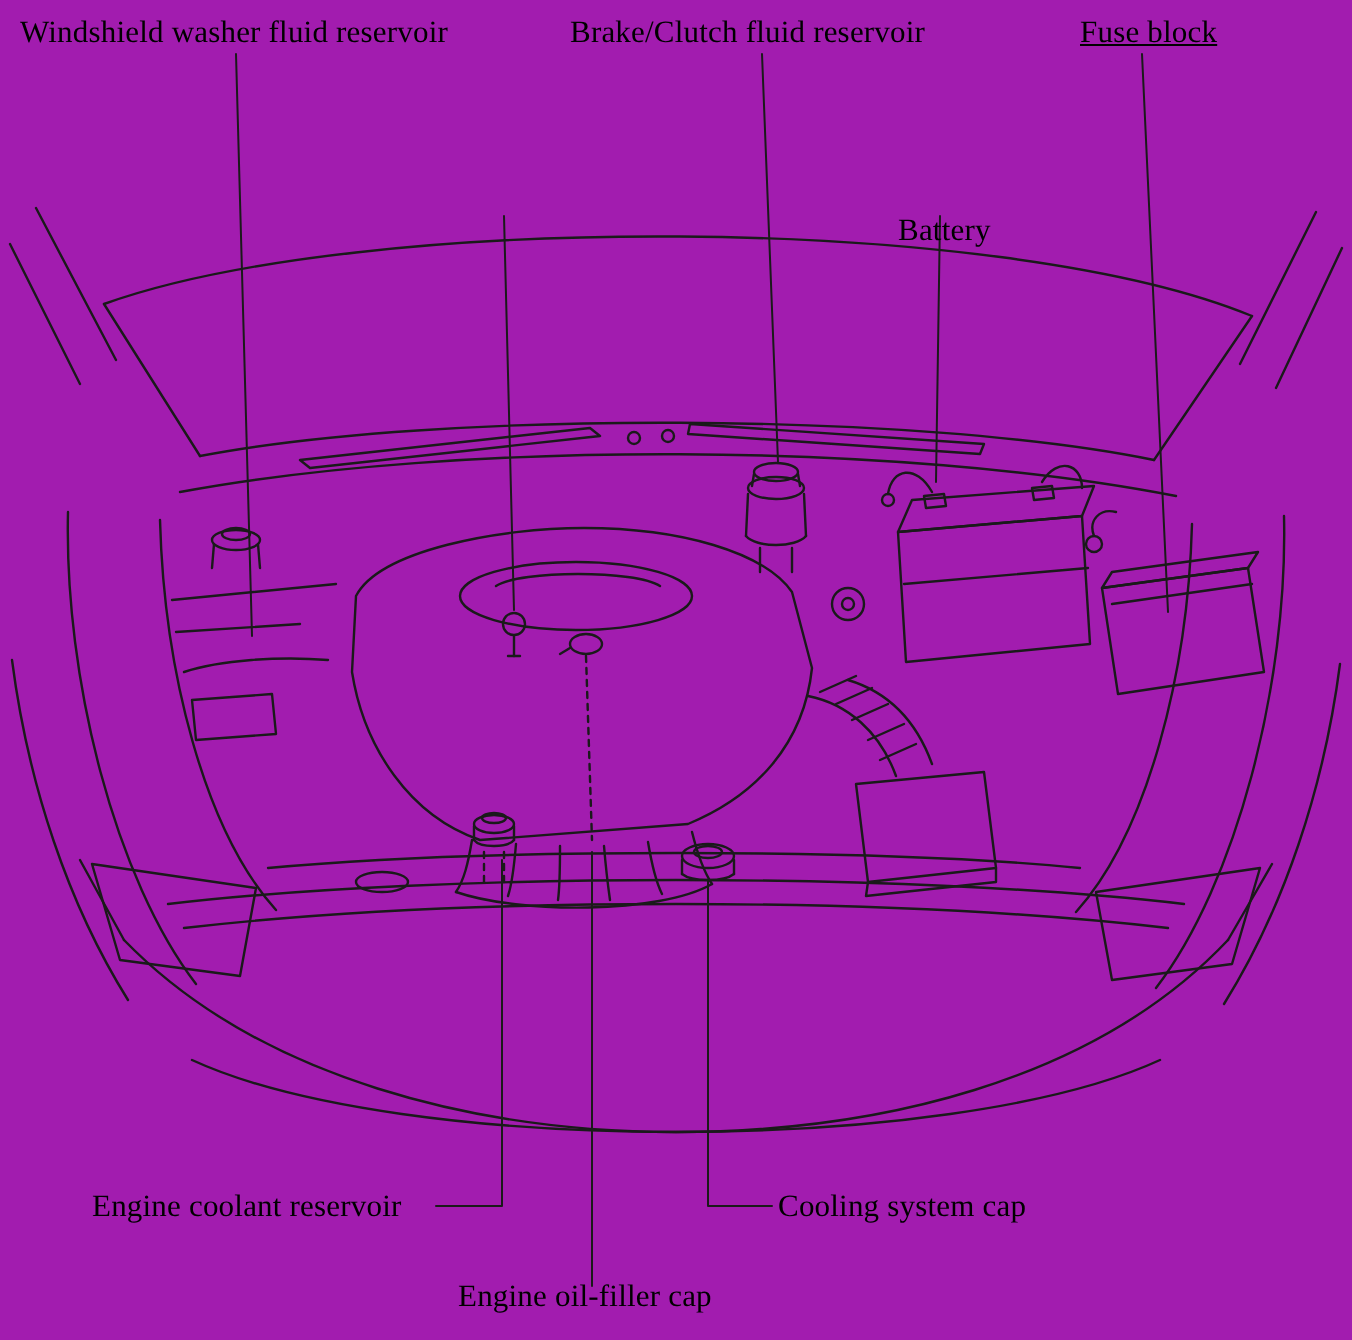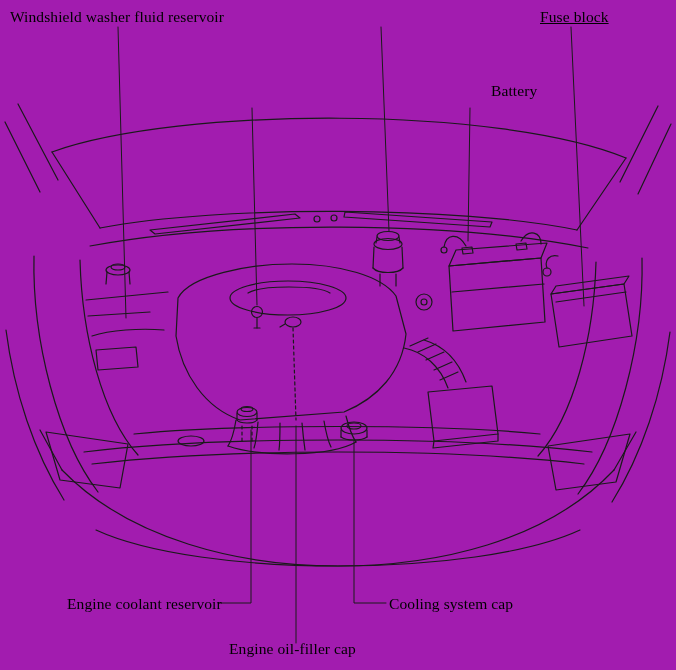--- a/index.html
+++ b/index.html
@@ -185,25 +185,26 @@
         <line x1="470" y1="108" x2="468" y2="241"></line>
         <polyline points="218,603 251,603 251,430"></polyline>
         <polyline points="386,603 354,603 354,440"></polyline>
         <line x1="296" y1="643" x2="296" y2="426"></line>
       </g>
     </g>
   </svg>
 
   <div class="callout" style="left:10px; top:8px;">Windshield washer fluid reservoir</div>
 
+  <div class="callout" style="left:285px; top:8px;">Brake/Clutch fluid reservoir</div>
 
   <div class="callout" style="left:540px; top:8px;text-decoration:underline;">Fuse block</div>
 
 
-  <div class="callout" style="left:449px; top:82px;margin-left:42px;">Battery</div>
-
-  <div class="callout" style="left:46px; top:595px;margin-left:21px;">Engine coolant reservoir</div>
+  <div class="callout" style="left:449px; top:107px;">Battery</div>
+
+  <div class="callout" style="left:46px; top:595px;">Engine coolant reservoir</div>
 
   <div class="callout" style="left:389px; top:595px;">Cooling system cap</div>
 
   <div class="callout" style="left:229px; top:640px;">Engine oil-filler cap</div>
 
 </div>
 
 </body></html>

